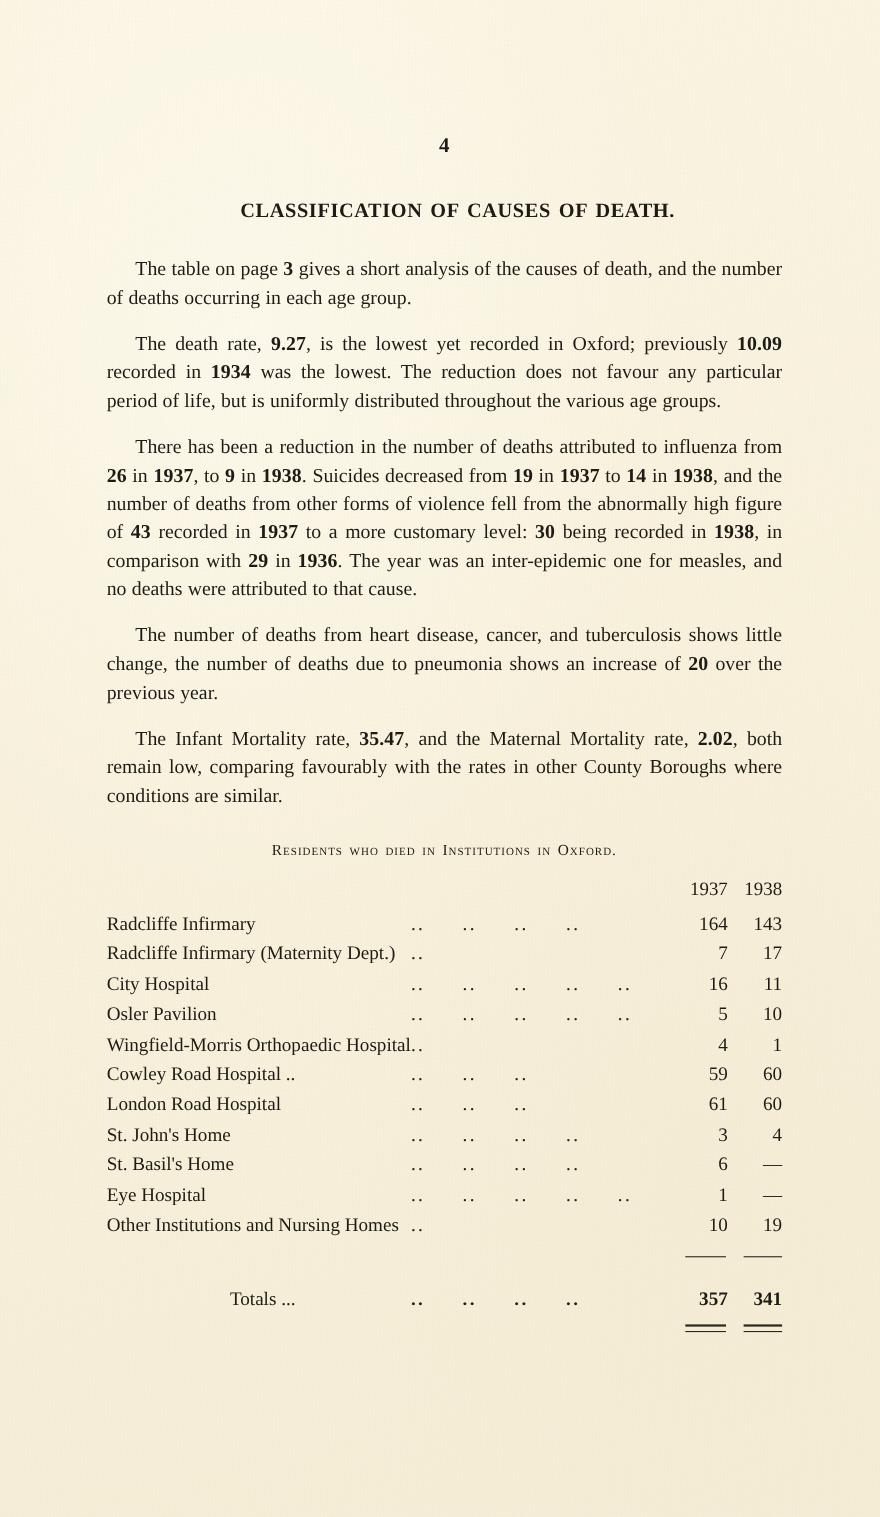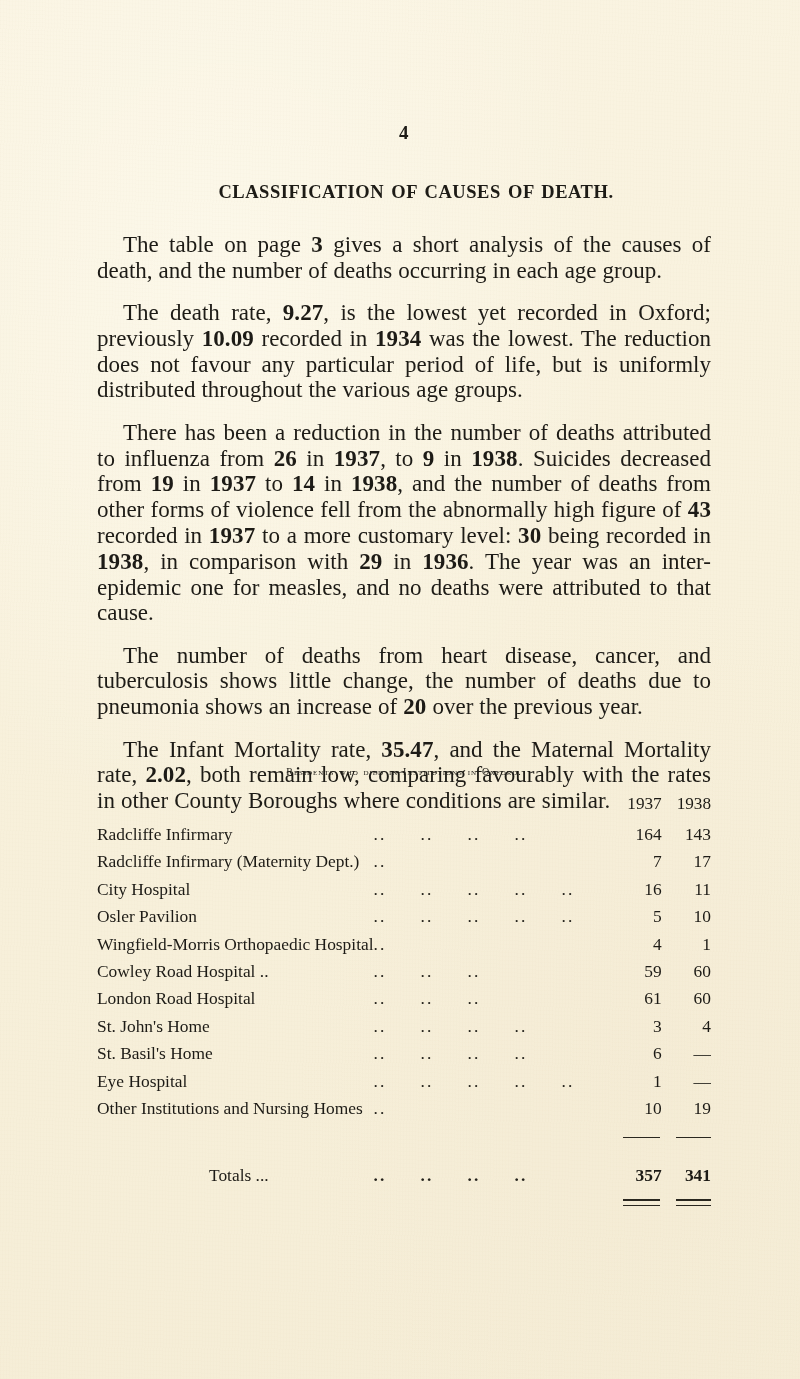--- a/index.html
+++ b/index.html
@@ -66,21 +66,21 @@
 
   
   .body-block {
     position: absolute;
     left: 0;
     top: 232px;
     width: 614px;
   }
   p.para {
     margin: 0 0 16.5px 0;
-    font-size: 23px;
+    font-size: 18px;
     line-height: 25.8px;
     text-align: justify;
     text-indent: 26px;
     word-spacing: 0.3px;
     hyphens: none;
   }
   p.para:last-child { margin-bottom: 0; }
   b.num {
     font-weight: bold;
     letter-spacing: 0.1px;
@@ -88,21 +88,21 @@
 
   
   .table-wrap {
     position: absolute;
     left: 0;
     top: 766px;
     width: 614px;
   }
   .table-title {
     text-align: center;
-    font-size: 10px;
+    font-size: 14px;
     font-variant: small-caps;
     letter-spacing: 0.9px;
     word-spacing: 1.6px;
     margin-bottom: 17px;
     font-family: Liberation Serif, serif;
   }
   table.inst {
     width: 100%;
     border-collapse: collapse;
     font-size: 17.4px;

